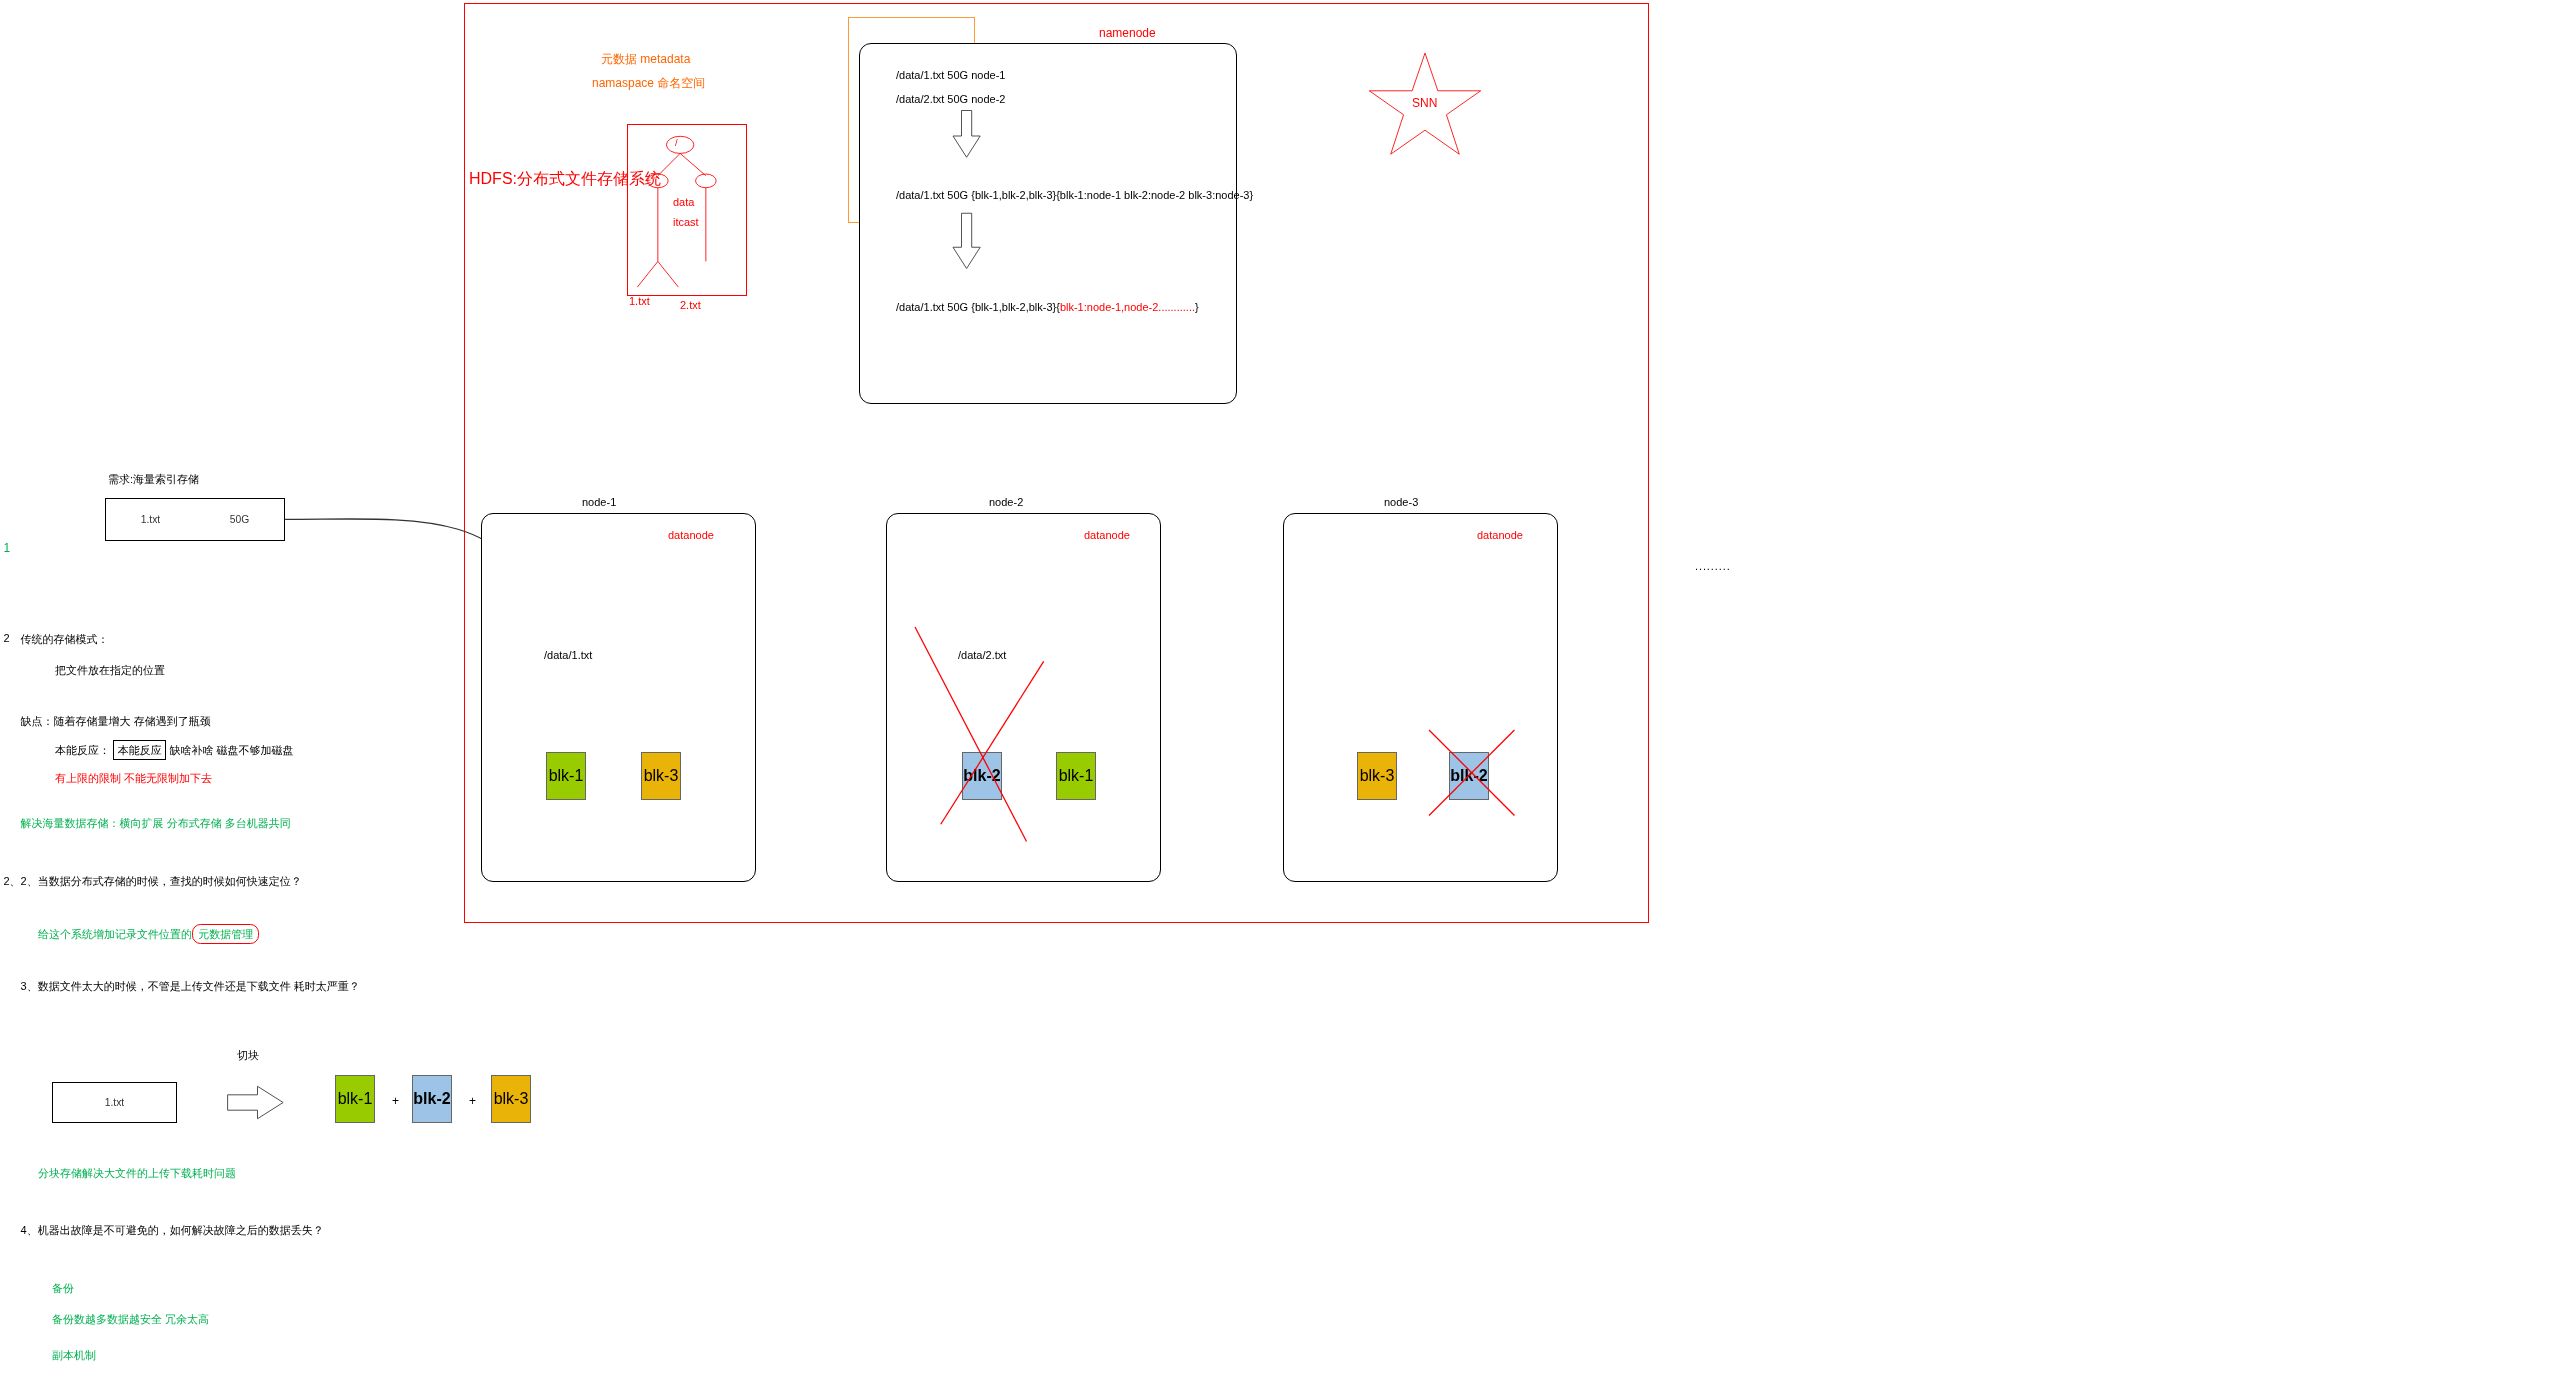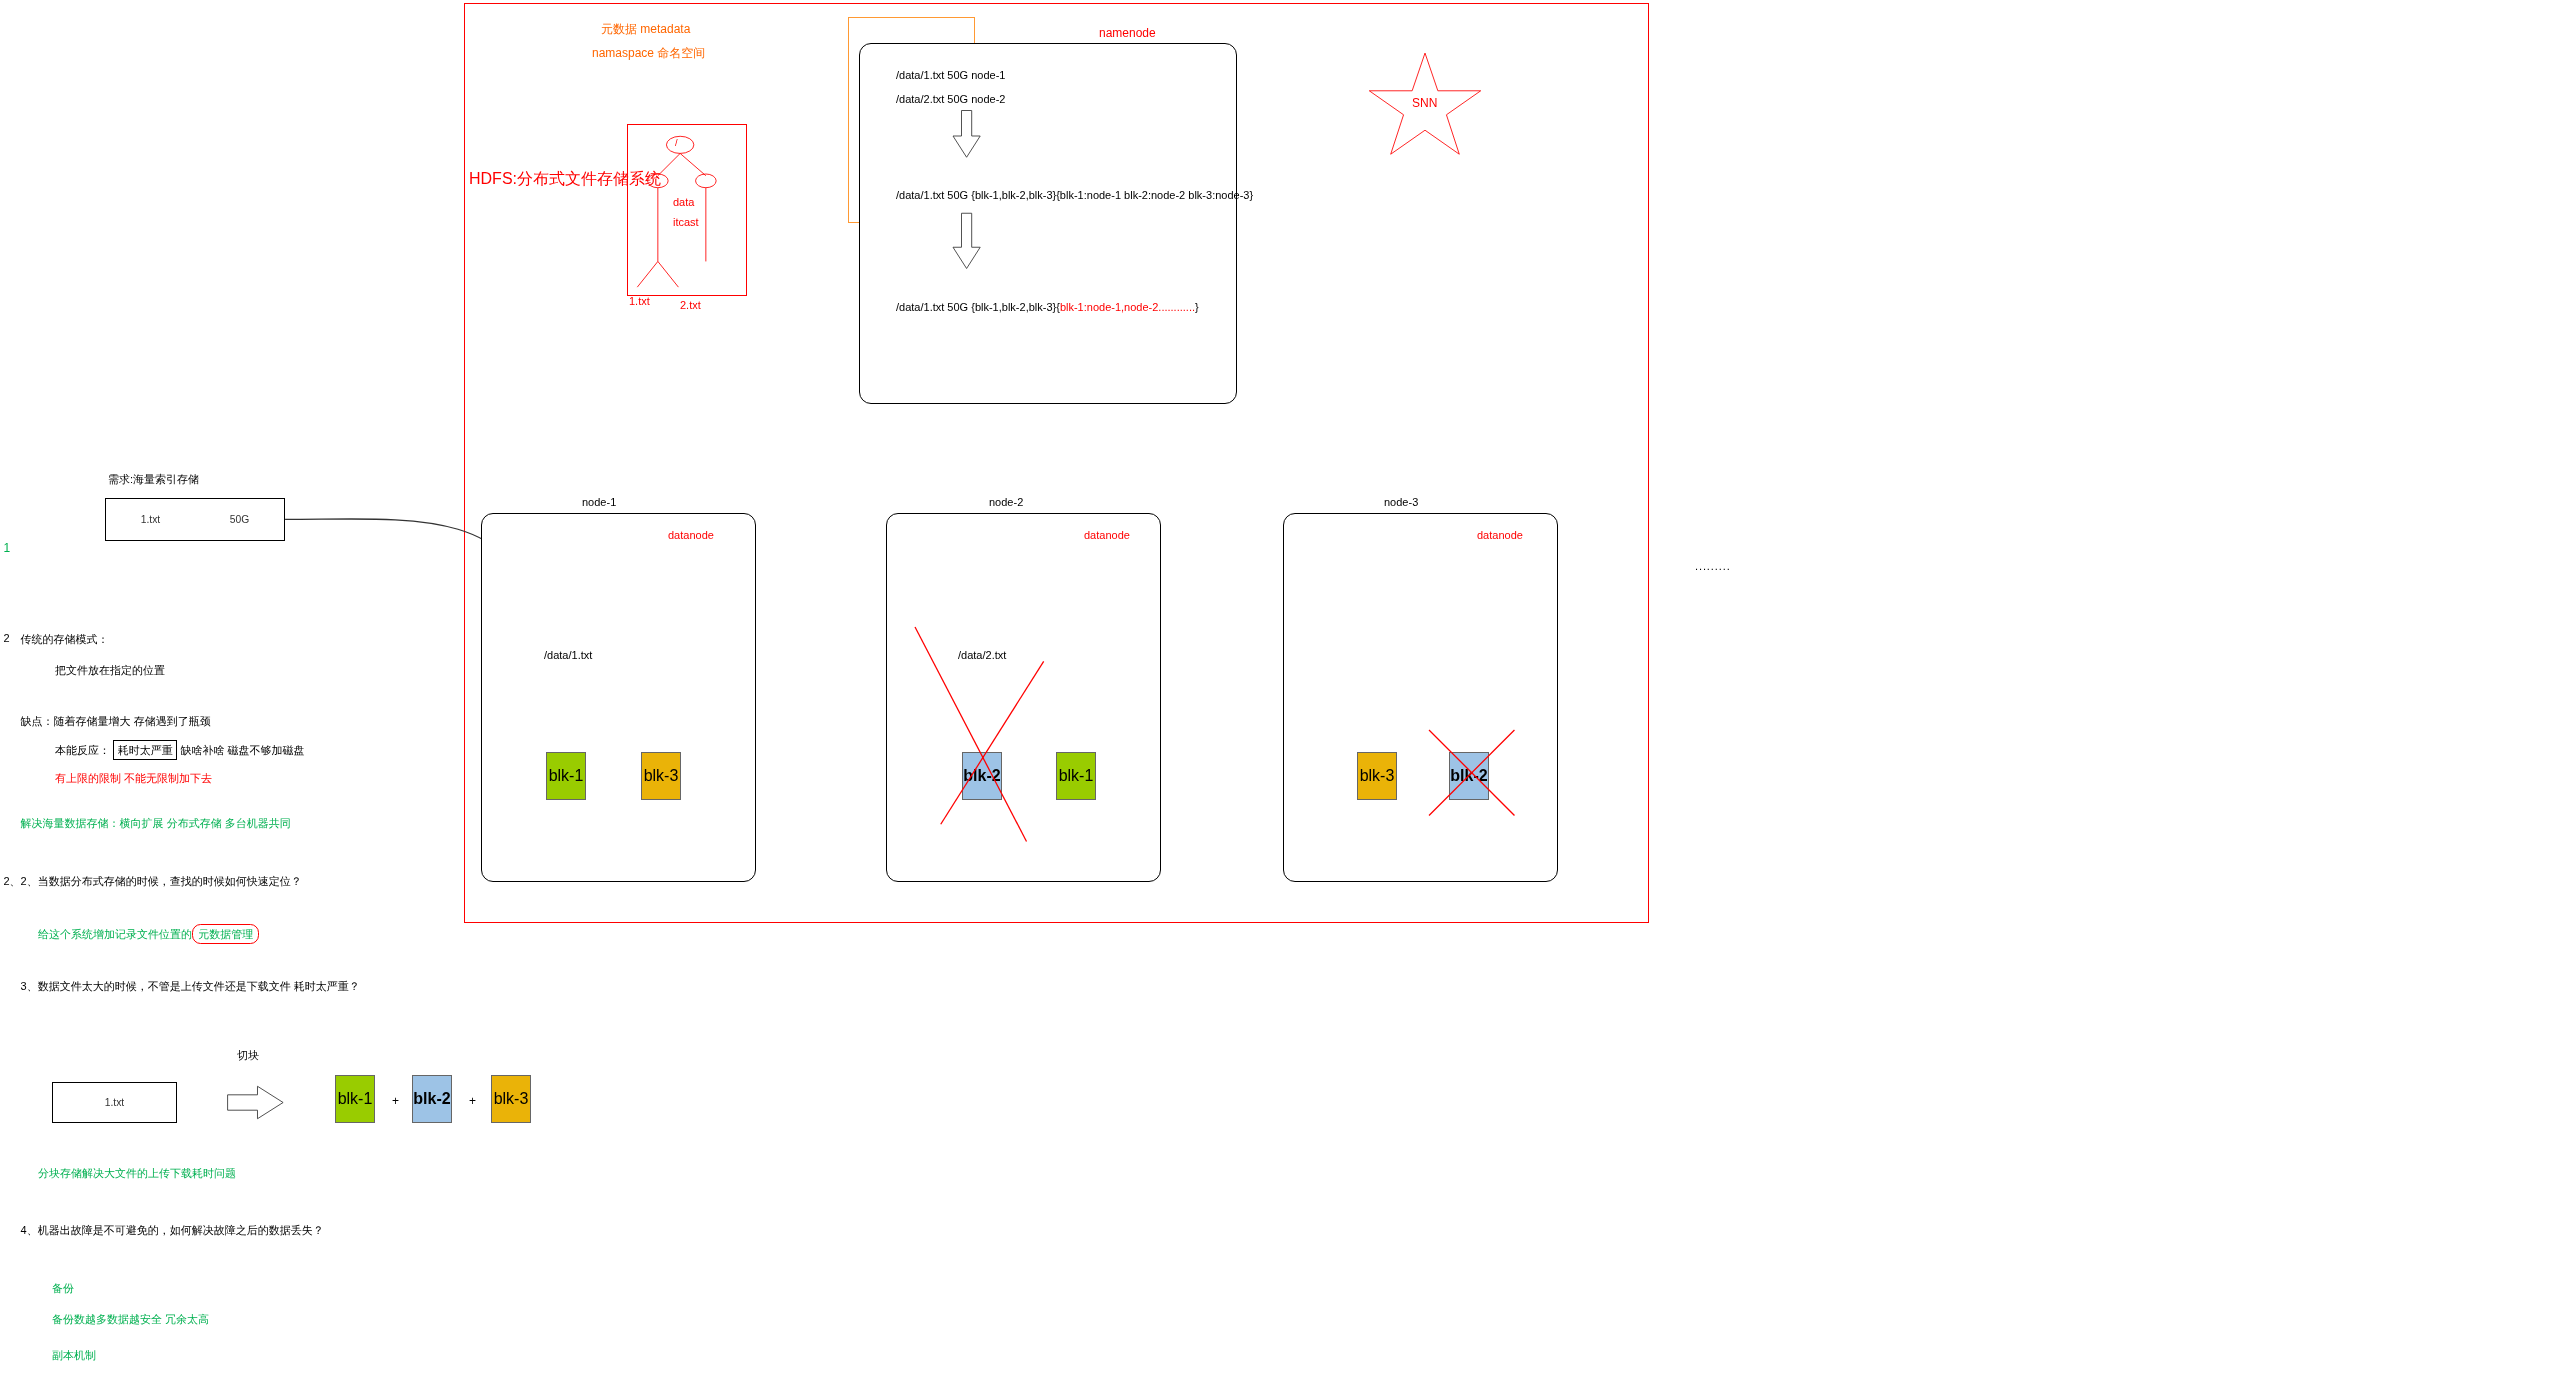--- a/index.html
+++ b/index.html
@@ -1,20 +1,20 @@
 <!DOCTYPE html>
 <html style="font-size:13.7px"><head>
 <meta charset="utf-8">
 <style>
   * { box-sizing: border-box; margin: 0; padding: 0; }
   body { font-family: "Microsoft YaHei", sans-serif; font-size: 10.3px; color: #333; width: 2576px; height: 1396px; position: relative; background: #fff; }
   .abs { position: absolute; }
   .red-txt { color: #ff0000; }
   .green-txt { color: #00b050; }
-  .orange-txt { color: #ff6600; }
+  .orange-txt { color: #ff6600; margin-top: 30px; }
   .black-txt { color: #000; }
   .box-round { border: 0.9px solid #000; border-radius: 12px; background: #fff; }
   .box-rect { border: 0.9px solid #000; background: #fff; }
   .box-redfill { border: 0.9px solid #ff0000; }
   .blk-lime { background: #99cc00; border: 0.9px solid #666; }
   .blk-blue { background: #9dc3e6; border: 0.9px solid #666; font-weight: bold; }
   .blk-violet { background: #eab308; border: 0.9px solid #666; }
   .blk { width: 40px; height: 48px; display: flex; align-items: center; justify-content: center; font-size: 16px; color: #000; }
   .circled { border: 0.9px solid #ff0000; border-radius: 8.6px; padding: 1.7px 5.2px; }
   .small-box { border: 0.9px solid #000; padding: 1.7px 3.4px; }
@@ -116,21 +116,21 @@
 </svg>
 
 <div class="abs black-txt" style="left:1695px; top:560px; font-size:11px; letter-spacing:0.9px;">.........</div>
 
 <div class="abs black-txt" style="left:3.4px; top:632px; font-size:11px;">2</div>
 <div class="abs black-txt" style="left:20.6px; top:632px; font-size:11px;">传统的存储模式：</div>
 <div class="abs black-txt" style="left:55px; top:663px; font-size:11px;">把文件放在指定的位置</div>
 <div class="abs black-txt" style="left:20.6px; top:714px; font-size:11px;">缺点：随着存储量增大  存储遇到了瓶颈</div>
 <div class="abs" style="left:55px; top:740px; font-size:11px; display:flex; align-items:center; gap:3.4px;">
   <span class="black-txt">本能反应：</span>
-  <span class="small-box black-txt">耗时太严重</span>
+  <span class="small-box black-txt">本能反应</span>
   <span class="black-txt">  缺啥补啥  磁盘不够加磁盘</span>
 </div>
 <div class="abs red-txt" style="left:55px; top:771px; font-size:11px;">有上限的限制  不能无限制加下去</div>
 <div class="abs green-txt" style="left:20.6px; top:816px; font-size:11px;">解决海量数据存储：横向扩展   分布式存储  多台机器共同</div>
 
 <div class="abs black-txt" style="left:3.4px; top:874px; font-size:11px;">2、</div>
 <div class="abs black-txt" style="left:20.6px; top:874px; font-size:11px;">2、当数据分布式存储的时候，查找的时候如何快速定位？</div>
 <div class="abs" style="left:38px; top:924px; font-size:11px; display:flex; align-items:center;">
   <span class="green-txt">给这个系统增加记录文件位置的</span>
   <span class="green-txt circled">元数据管理</span>

